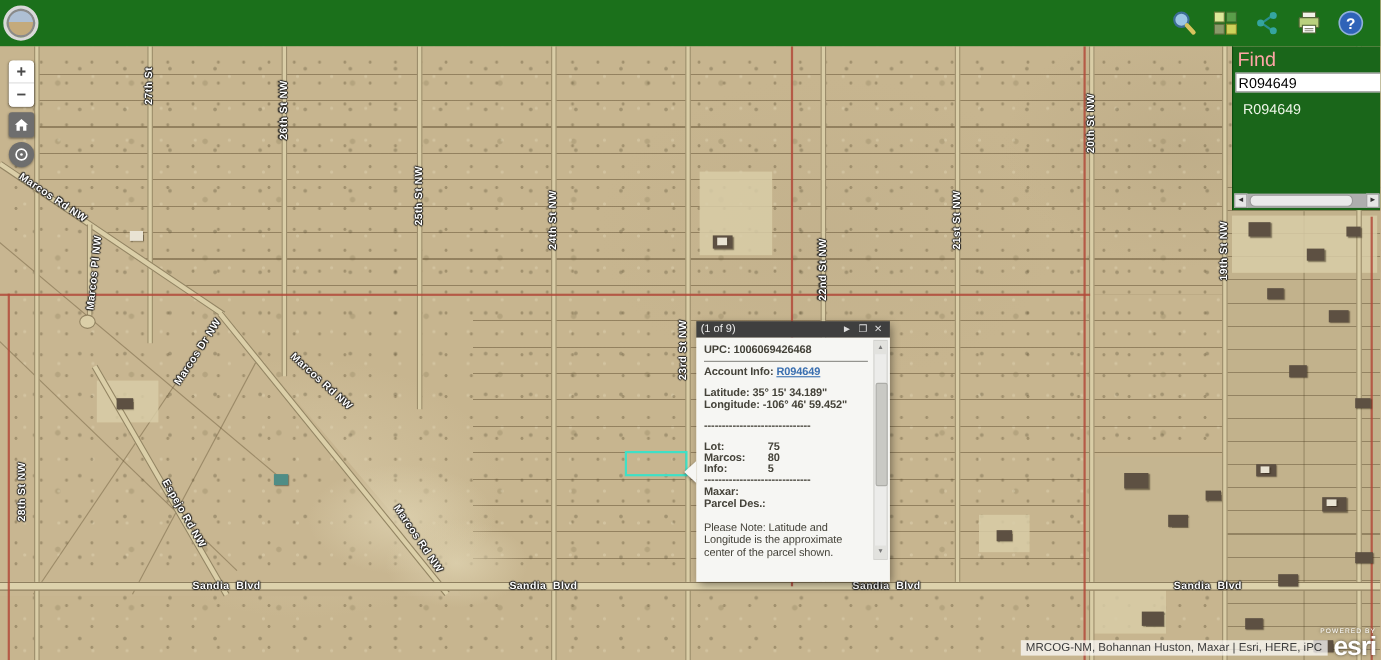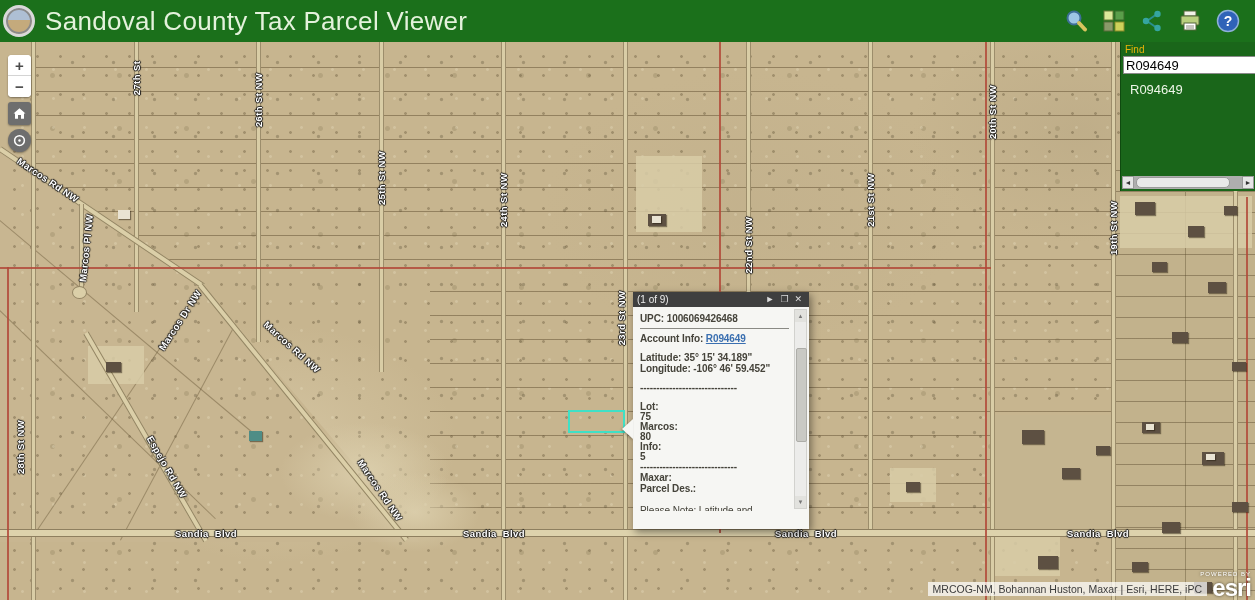--- a/index.html
+++ b/index.html
@@ -41,58 +41,57 @@
     text-shadow:-1px 0 1px #1d1d1d,1px 0 1px #1d1d1d,0 -1px 1px #1d1d1d,0 1px 1px #1d1d1d;z-index:10;}
   #highlight-parcel{position:absolute;left:568px;top:368px;width:57px;height:23px;border:2px solid #3fe0c6;box-sizing:border-box;z-index:12;}
   
   #zoombox{position:absolute;left:8px;top:13px;width:23px;height:42px;background:#fff;border-radius:4px;box-shadow:0 1px 2px rgba(0,0,0,.4);z-index:40;overflow:hidden;}
   .zbtn{width:100%;height:21px;border:none;background:#fff;font-size:15px;font-weight:bold;color:#4a4a4a;cursor:pointer;padding:0;line-height:19px;}
   #zoom-in{border-bottom:1px solid #d4d4d4;box-sizing:border-box;}
   #homebtn{position:absolute;left:8px;top:60px;width:23px;height:23px;background:#6e6e6e;border:none;border-radius:3px;cursor:pointer;display:flex;align-items:center;justify-content:center;padding:0;z-index:40;box-shadow:0 1px 2px rgba(0,0,0,.35);}
   #locatebtn{position:absolute;left:8px;top:87px;width:23px;height:23px;background:#6e6e6e;border:none;border-radius:50%;cursor:pointer;display:flex;align-items:center;justify-content:center;padding:0;z-index:40;box-shadow:0 1px 2px rgba(0,0,0,.35);}
   
   #findpanel{position:absolute;left:1120px;top:0;width:135px;height:149px;background:#1a661a;z-index:45;border-left:1px solid #0f4a0f;box-sizing:border-box;}
-  #find-label{color:#eab308;font-size:10px;margin:2px 0 1px 4px;}
+  #find-label{color:#fca5a5;font-size:18px;margin:2px 0 1px 4px;}
   #find-input{display:block;width:129px;height:16px;margin-left:2px;border:1px solid #8a8a8a;font-size:13px;font-family:"Liberation Sans",sans-serif;padding:0 2px;box-sizing:content-box;}
   #find-result{color:#eef6e8;font-size:13px;margin:8px 0 0 9px;cursor:pointer;}
   .hscroll{position:absolute;left:1px;bottom:2px;width:132px;height:13px;background:#aeaeae;display:flex;align-items:center;}
   .harrow{width:12px;height:13px;background:#e6e6e6;border:1px solid #9a9a9a;box-sizing:border-box;font-size:7px;color:#333;display:flex;align-items:center;justify-content:center;cursor:pointer;padding:0;}
   .hthumb{height:11px;width:94px;margin-left:2px;background:#e9e9e9;border:1px solid #9a9a9a;border-radius:5px;box-sizing:border-box;cursor:pointer;}
   
   #popup{position:absolute;left:633px;top:250px;width:176px;z-index:50;box-shadow:2px 3px 8px rgba(0,0,0,.45);}
   #popup-titlebar{height:15px;background:#3f3f3f;color:#eee;font-size:10px;display:flex;align-items:center;padding:0 4px;}
   #popup-title{flex:1;}
   .tbtn{background:none;border:none;color:#ddd;font-size:9px;padding:0 3px;cursor:pointer;line-height:15px;}
   #popup-body{position:relative;height:222px;background:#f6f6f3;color:#45433a;font-size:10px;font-weight:bold;line-height:10px;letter-spacing:-.1px;}
   #popup-scrollarea{position:absolute;left:0;top:0;right:0;bottom:18px;overflow:hidden;padding:7px 20px 0 7px;}
   #popup-pointer{position:absolute;left:-11px;top:112px;width:0;height:0;border-top:10px solid transparent;border-bottom:10px solid transparent;border-right:11px solid #f6f6f3;filter:drop-shadow(-1px 1px 1px rgba(0,0,0,.3));}
   .prow{margin-bottom:1px;}
   .pgap{height:8px;}
   #popup-hr{border:none;border-top:1px solid #8a8a84;margin:4px 0 5px 0;}
   .plink{color:#3a6fb0;text-decoration:underline;cursor:pointer;}
-  .pfield{display:flex;flex-direction:column;}
+  .pfield{display:flex;}
   .pfield .fl{width:58px;}
   #popup-note{font-weight:normal;line-height:11px;margin-top:2px;}
   #zoomto-row{position:absolute;left:0;bottom:0;right:0;height:18px;border-top:1px solid #dcdcd8;display:flex;align-items:center;padding-left:7px;background:#f6f6f3;}
   #zoomto-link{color:#3a6fb0;text-decoration:underline;font-size:10.5px;font-weight:normal;cursor:pointer;}
   .vscroll{position:absolute;right:2px;top:2px;width:13px;bottom:20px;background:#ececea;border:1px solid #d2d2ce;box-sizing:border-box;}
   .varrow{position:absolute;left:0;width:11px;height:12px;background:#e2e2de;color:#777;font-size:6px;display:flex;align-items:center;justify-content:center;cursor:pointer;border:none;padding:0;}
   .vthumb{position:absolute;left:1px;top:38px;width:9px;height:92px;background:#c9c9c4;border:1px solid #adada8;border-radius:2px;cursor:pointer;}
   
   #attribution{position:absolute;right:48px;bottom:4px;background:rgba(255,255,255,.72);color:#3c3c3c;font-size:10.5px;padding:1px 5px;z-index:46;white-space:nowrap;}
   #esrilogo{position:absolute;right:4px;bottom:1px;z-index:46;text-align:right;color:#fff;text-shadow:0 0 3px rgba(0,0,0,.6);}
   #esri-powered{font-size:6px;letter-spacing:1px;line-height:6px;}
   #esri-brand{font-size:24px;font-weight:bold;line-height:22px;letter-spacing:-1px;}
 </style>
 </head>
 <body>
 
 <div id="header">
   <div id="seal"></div>
-  <span id="title">Sandoval County Tax Parcel Viewer</span>
   <div id="hicons">
     <button class="hbtn">
       <svg width="24" height="24" viewBox="0 0 24 24">
         <circle cx="10" cy="9" r="6.5" fill="#9cc6e4" stroke="#3d6e96" stroke-width="2"></circle>
         <line x1="15" y1="14" x2="21" y2="20.5" stroke="#d8c45e" stroke-width="4" stroke-linecap="round"></line>
       </svg>
     </button>
     <button class="hbtn">
       <svg width="22" height="22" viewBox="0 0 22 22">
         <rect x="1" y="1" width="9" height="9" fill="#dce89a" stroke="#6a7a3a"></rect>

